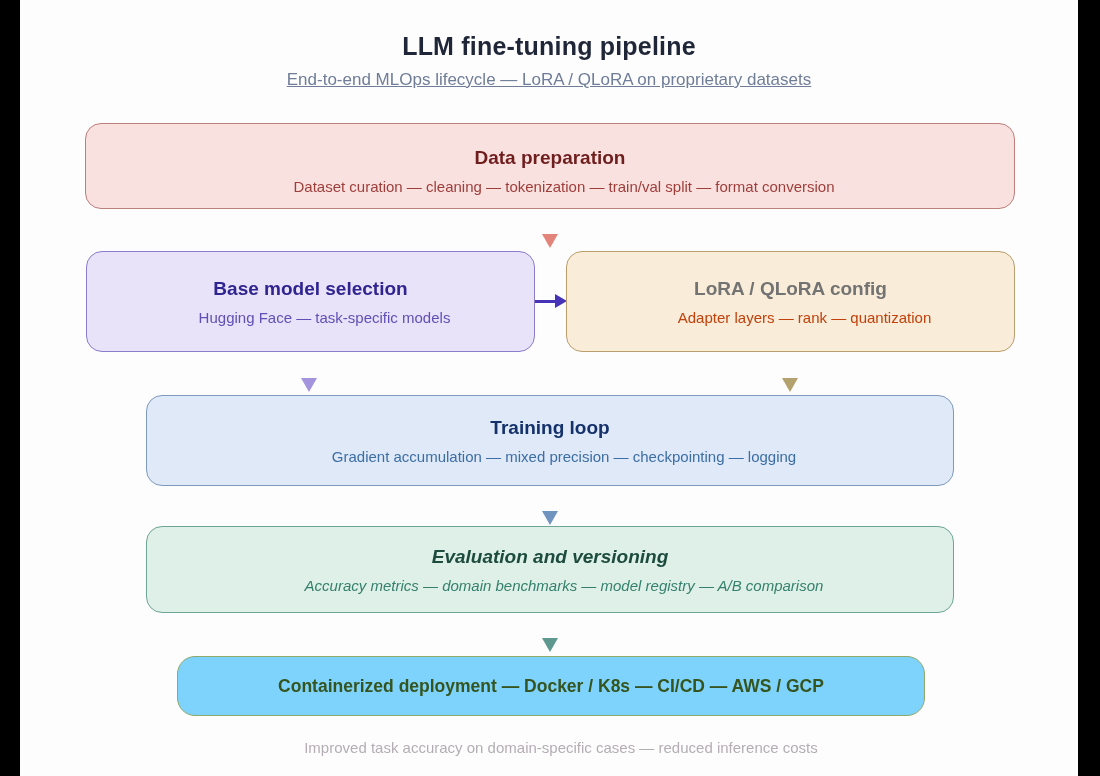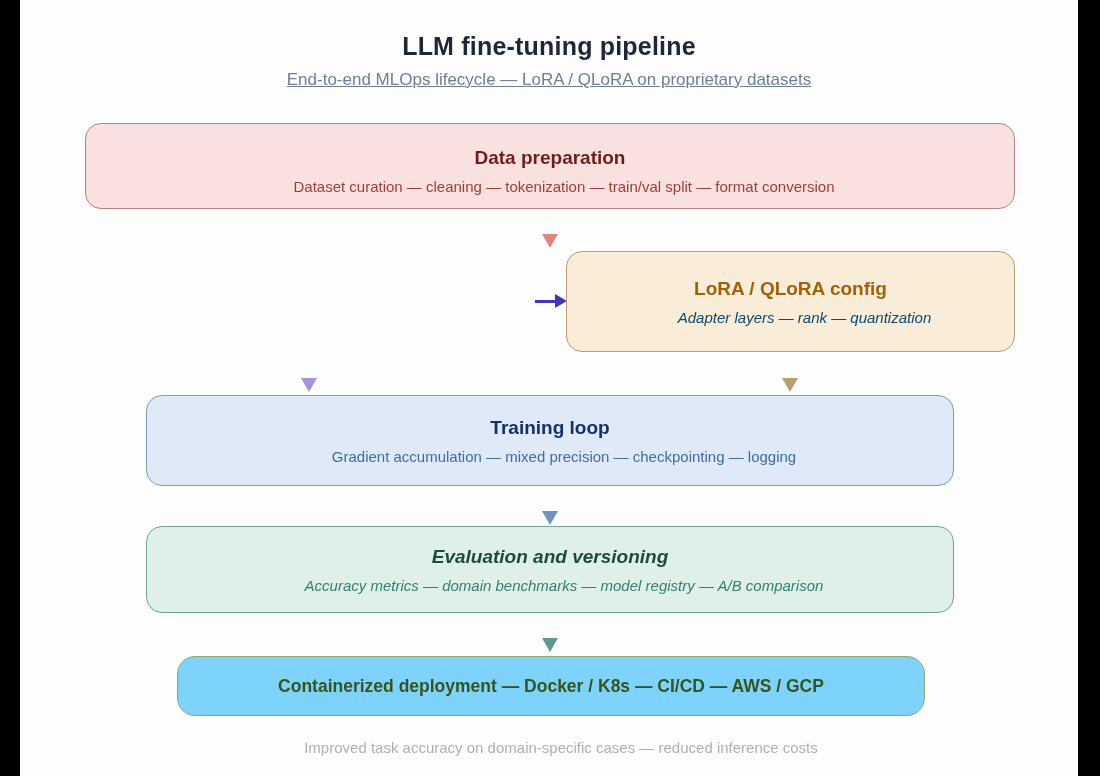--- a/index.html
+++ b/index.html
@@ -49,22 +49,22 @@
 
   .node-data-prep   { left: 65px;  top: 123px; width: 930px; height: 86px;  background: #f9e1e0; border-color: #bb7f7c; }
   .node-data-prep .node-title  { color: #701d1d; margin-top: 9px; }
   .node-data-prep .node-detail { color: #9e3e3a; }
 
   .node-base-model  { left: 66px;  top: 251px; width: 449px; height: 101px; background: #e9e3f9; border-color: #8b7ccc; }
   .node-base-model .node-title  { color: #2f2490; }
   .node-base-model .node-detail { color: #6050b5; }
 
   .node-lora-config { left: 546px; top: 251px; width: 449px; height: 101px; background: #f9ecd8; border-color: #bb9e6d; }
-  .node-lora-config .node-title  { color: #a16207; }
-  .node-lora-config .node-detail { color: #0c4a6e; font-style: italic; }
+  .node-lora-config .node-title  { color: #737373; }
+  .node-lora-config .node-detail { color: #c2410c; }
 
   .node-training    { left: 126px; top: 395px; width: 808px; height: 91px;  background: #dfe9f7; border-color: #7e9abd; }
   .node-training .node-title  { color: #14316b; }
   .node-training .node-detail { color: #3c6ea6; }
 
   .node-evaluation  { left: 126px; top: 526px; width: 808px; height: 87px;  background: #def0e8; border-color: #6fa595; font-style: italic; }
   .node-evaluation .node-title  { color: #1d4b3e; }
   .node-evaluation .node-detail { color: #35806c; }
 
   .node-deployment  { left: 157px; top: 656px; width: 748px; height: 60px;  background: #7dd3fc; border-color: #8fa968; border-radius: 18px; }
@@ -119,20 +119,24 @@
   <div class="diagram-title">LLM fine-tuning pipeline</div>
   <div class="diagram-subtitle">End-to-end MLOps lifecycle — LoRA / QLoRA on proprietary datasets</div>
 
   <div class="node node-data-prep">
     <div class="node-title">Data preparation</div>
     <div class="node-detail">Dataset curation — cleaning — tokenization — train/val split — format conversion</div>
   </div>
 
   <div class="tri-down arrow-dp-down"></div>
 
+  <div class="node node-base-model">
+    <div class="node-title">Base model selection</div>
+    <div class="node-detail">Hugging Face — task-specific models</div>
+  </div>
 
   <div class="h-arrow-line"></div>
   <div class="h-arrow-head"></div>
 
   <div class="node node-lora-config">
     <div class="node-title">LoRA / QLoRA config</div>
     <div class="node-detail">Adapter layers — rank — quantization</div>
   </div>
 
   <div class="tri-down arrow-bm-down"></div>

